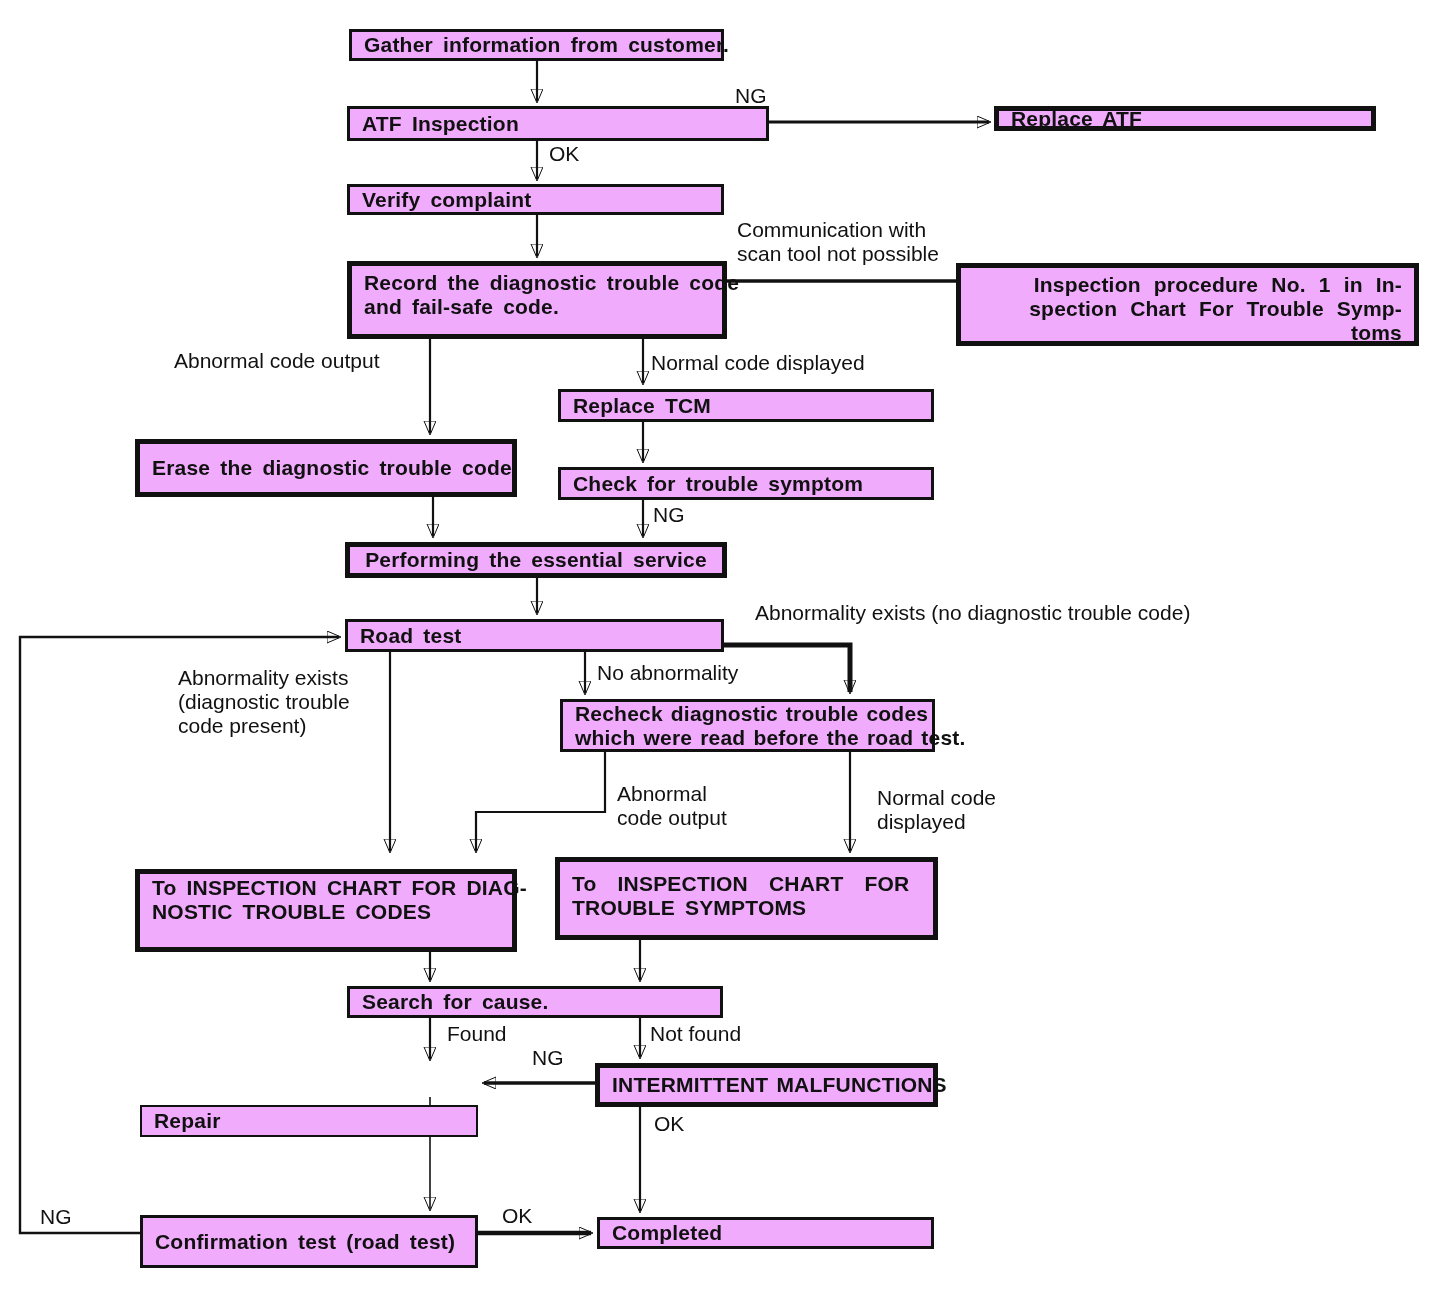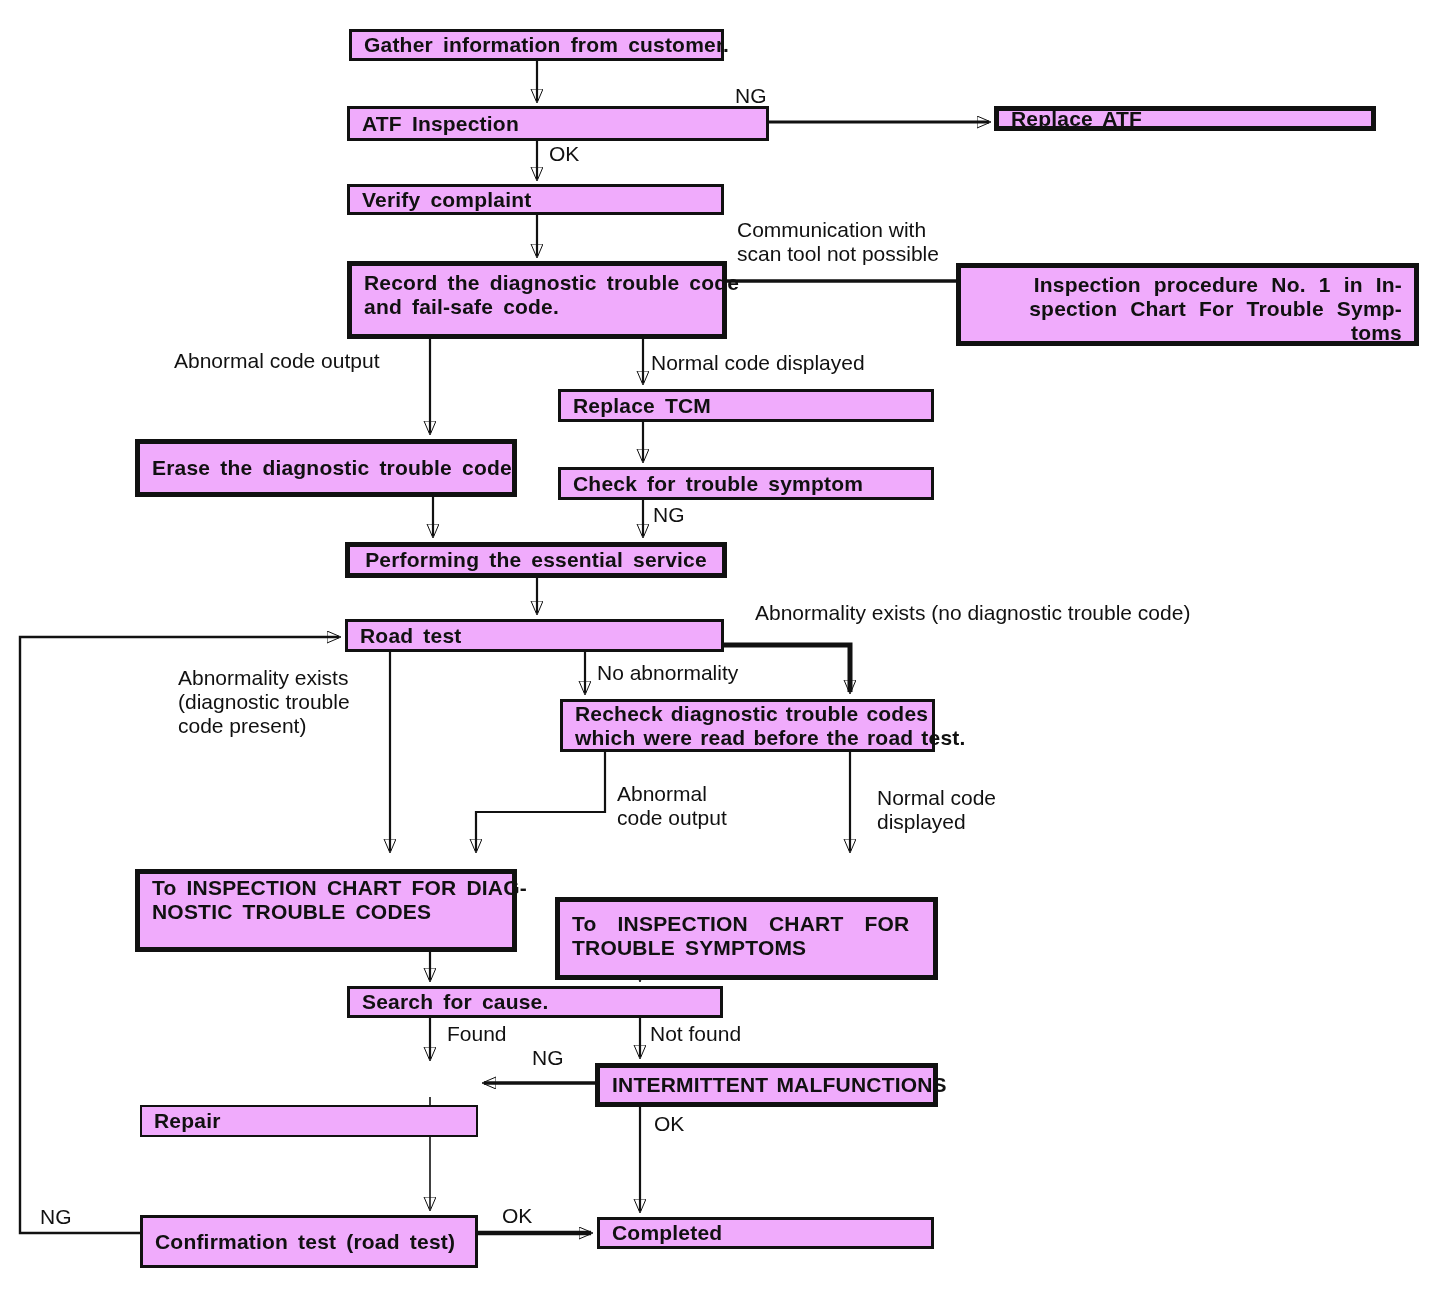--- a/index.html
+++ b/index.html
@@ -116,21 +116,21 @@
   <div class="node" style="left:560px; top:699px; width:375px; height:53px; word-spacing:2px;">
     <span class="ln">Recheck diagnostic trouble codes</span>
     <span class="ln">which were read before the road test.</span>
   </div>
 
   <div class="node thick va-top" style="left:135px; top:857px; width:382px; height:83px; padding-top:2px;margin-top:12px;">
     <span class="ln">To INSPECTION CHART FOR DIAG-</span>
     <span class="ln">NOSTIC TROUBLE CODES</span>
   </div>
 
-  <div class="node thick va-top" style="left:555px; top:857px; width:383px; height:83px; padding-top:10px;margin-top:40px;">
+  <div class="node thick va-top" style="left:555px; top:857px; width:383px; height:83px; padding-top:10px;">
     <span class="ln ws-wide">To INSPECTION CHART FOR</span>
     <span class="ln">TROUBLE SYMPTOMS</span>
   </div>
 
   <div class="node" style="left:347px; top:986px; width:376px; height:32px;">
     <span class="ln">Search for cause.</span>
   </div>
 
   <div class="node thin" style="left:140px; top:1065px; width:338px; height:32px;margin-top:40px;">
     <span class="ln">Repair</span>

